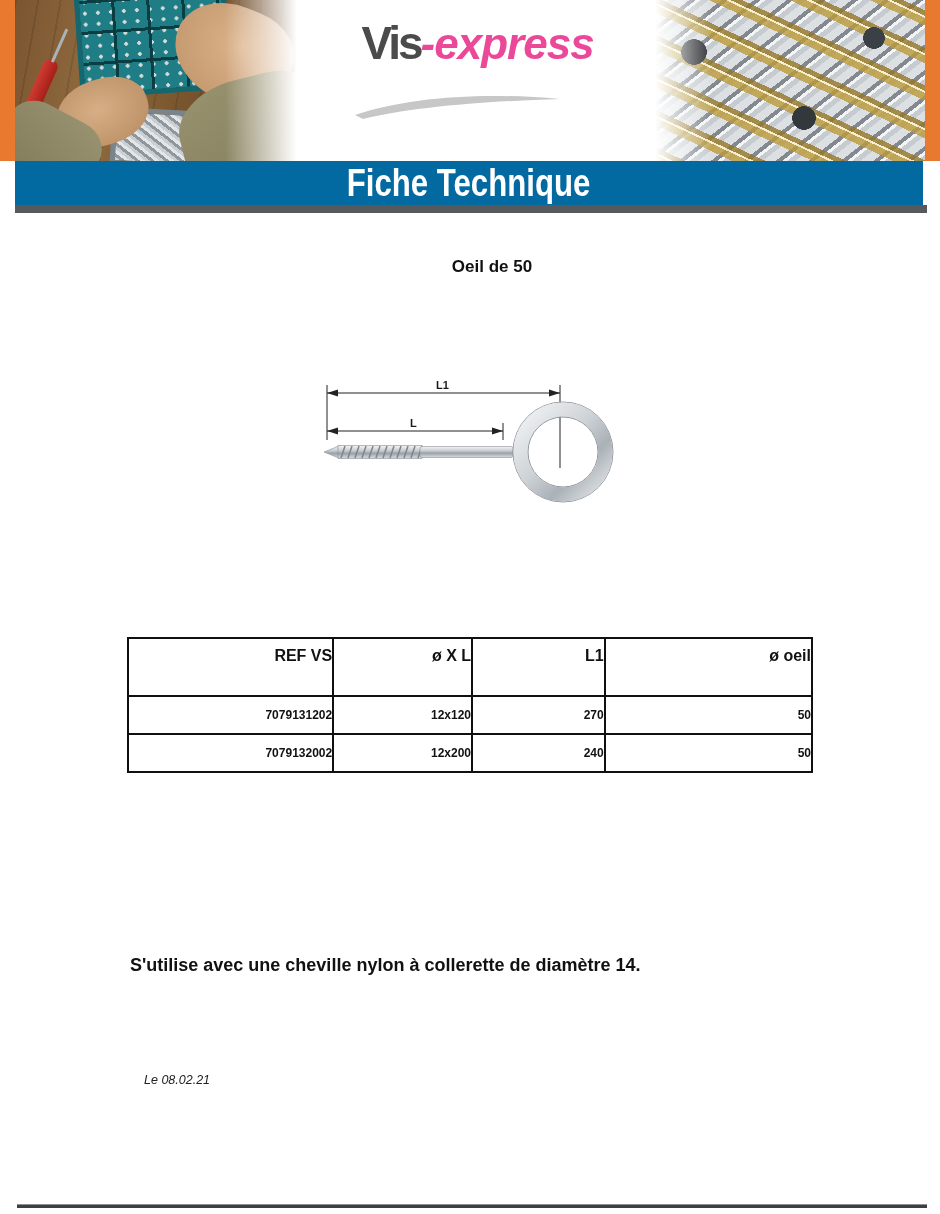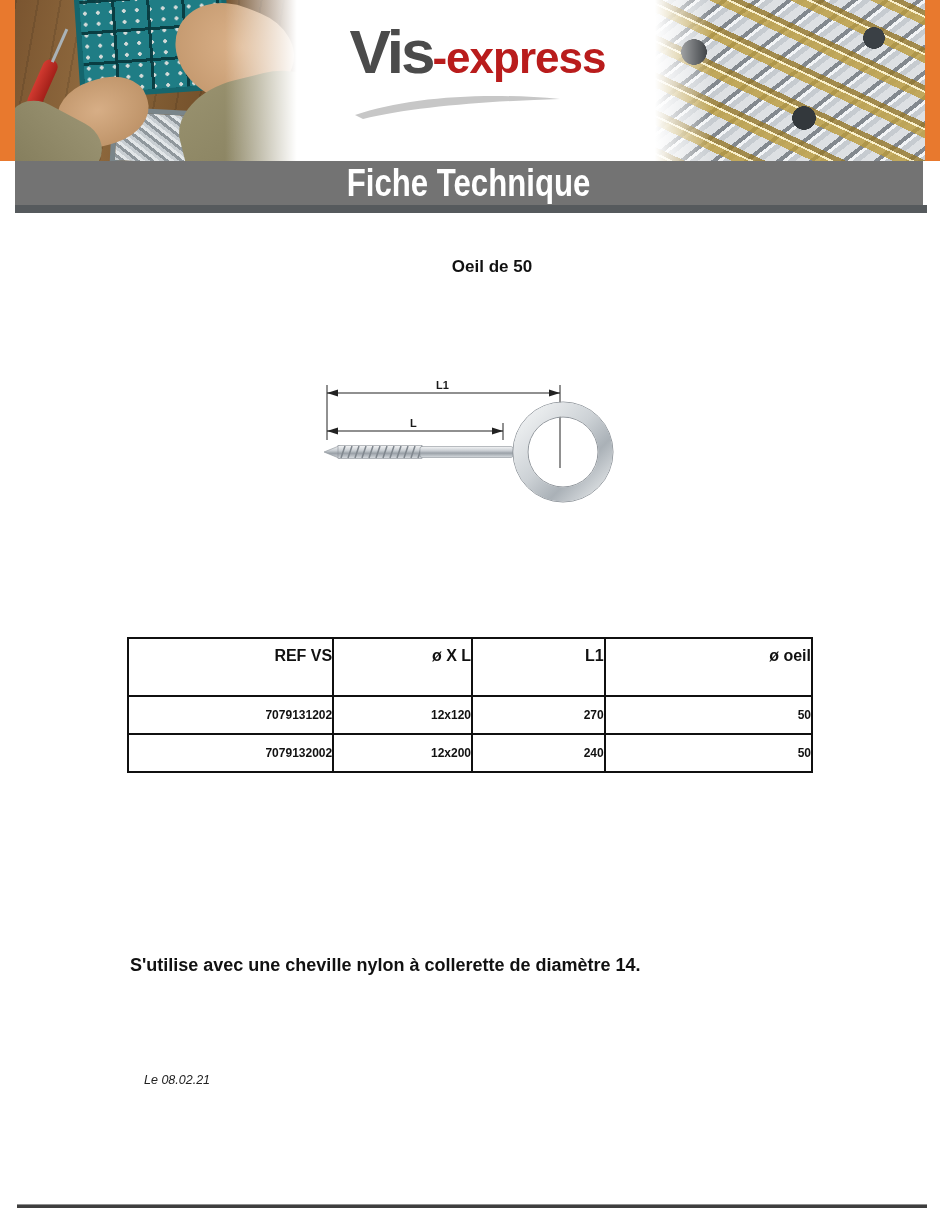--- a/index.html
+++ b/index.html
@@ -57,26 +57,26 @@
       radial-gradient(circle 11px at 222px 38px, #3a4045 97%, transparent 100%),
       repeating-linear-gradient(25deg, rgba(186,154,58,.80) 0 7px, rgba(255,244,200,.85) 7px 9px, rgba(148,118,40,.80) 9px 14px, transparent 14px 34px),
       repeating-linear-gradient(-38deg, #c6cbd0 0 5px, #f2f4f6 5px 8px, #83898f 8px 12px, #dde0e3 12px 20px);
   }
   .fade-left { position:absolute; left:0; top:0; bottom:0; width:60px;
     background:linear-gradient(to right, #fff 5%, rgba(255,255,255,0)); }
 
   
   .logo-zone { position:absolute; left:303px; top:0; width:349px; height:161px; background:#fff; }
   .logo-line { position:absolute; left:0; top:16px; width:100%; text-align:center; white-space:nowrap; }
-  .logo-brand { font-size:62px; font-weight:bold; color:#4b4b4b; letter-spacing:-3px; }
-  .logo-suffix { font-size:44px; font-weight:bold; color:#b91c1c; letter-spacing:-1px; }
+  .logo-brand { font-size:46px; font-weight:bold; color:#4b4b4b; letter-spacing:-3px; }
+  .logo-suffix { font-size:44px; font-weight:bold; font-style:italic; color:#ec4899; letter-spacing:-1px; }
   .swoosh { position:absolute; left:50px; top:92px; }
 
   
-  .banner { position:absolute; top:161px; left:15px; width:908px; height:44px; background:#737373;
+  .banner { position:absolute; top:161px; left:15px; width:908px; height:44px; background:#0369a1;
     display:flex; align-items:center; justify-content:center; }
   .banner-title { color:#fff; font-size:38px; font-weight:bold; transform:scaleX(.82);
     letter-spacing:0; line-height:44px; }
   .dark-stripe { position:absolute; top:205px; left:15px; width:912px; height:8px; background:#565a5d; }
 
   
   .product-title { position:absolute; top:257px; left:0; width:940px; text-align:center;
     font-size:17px; font-weight:bold; color:#111;margin-left:22px; }
 
   .drawing { position:absolute; top:362px; left:300px; width:350px; height:165px; }

